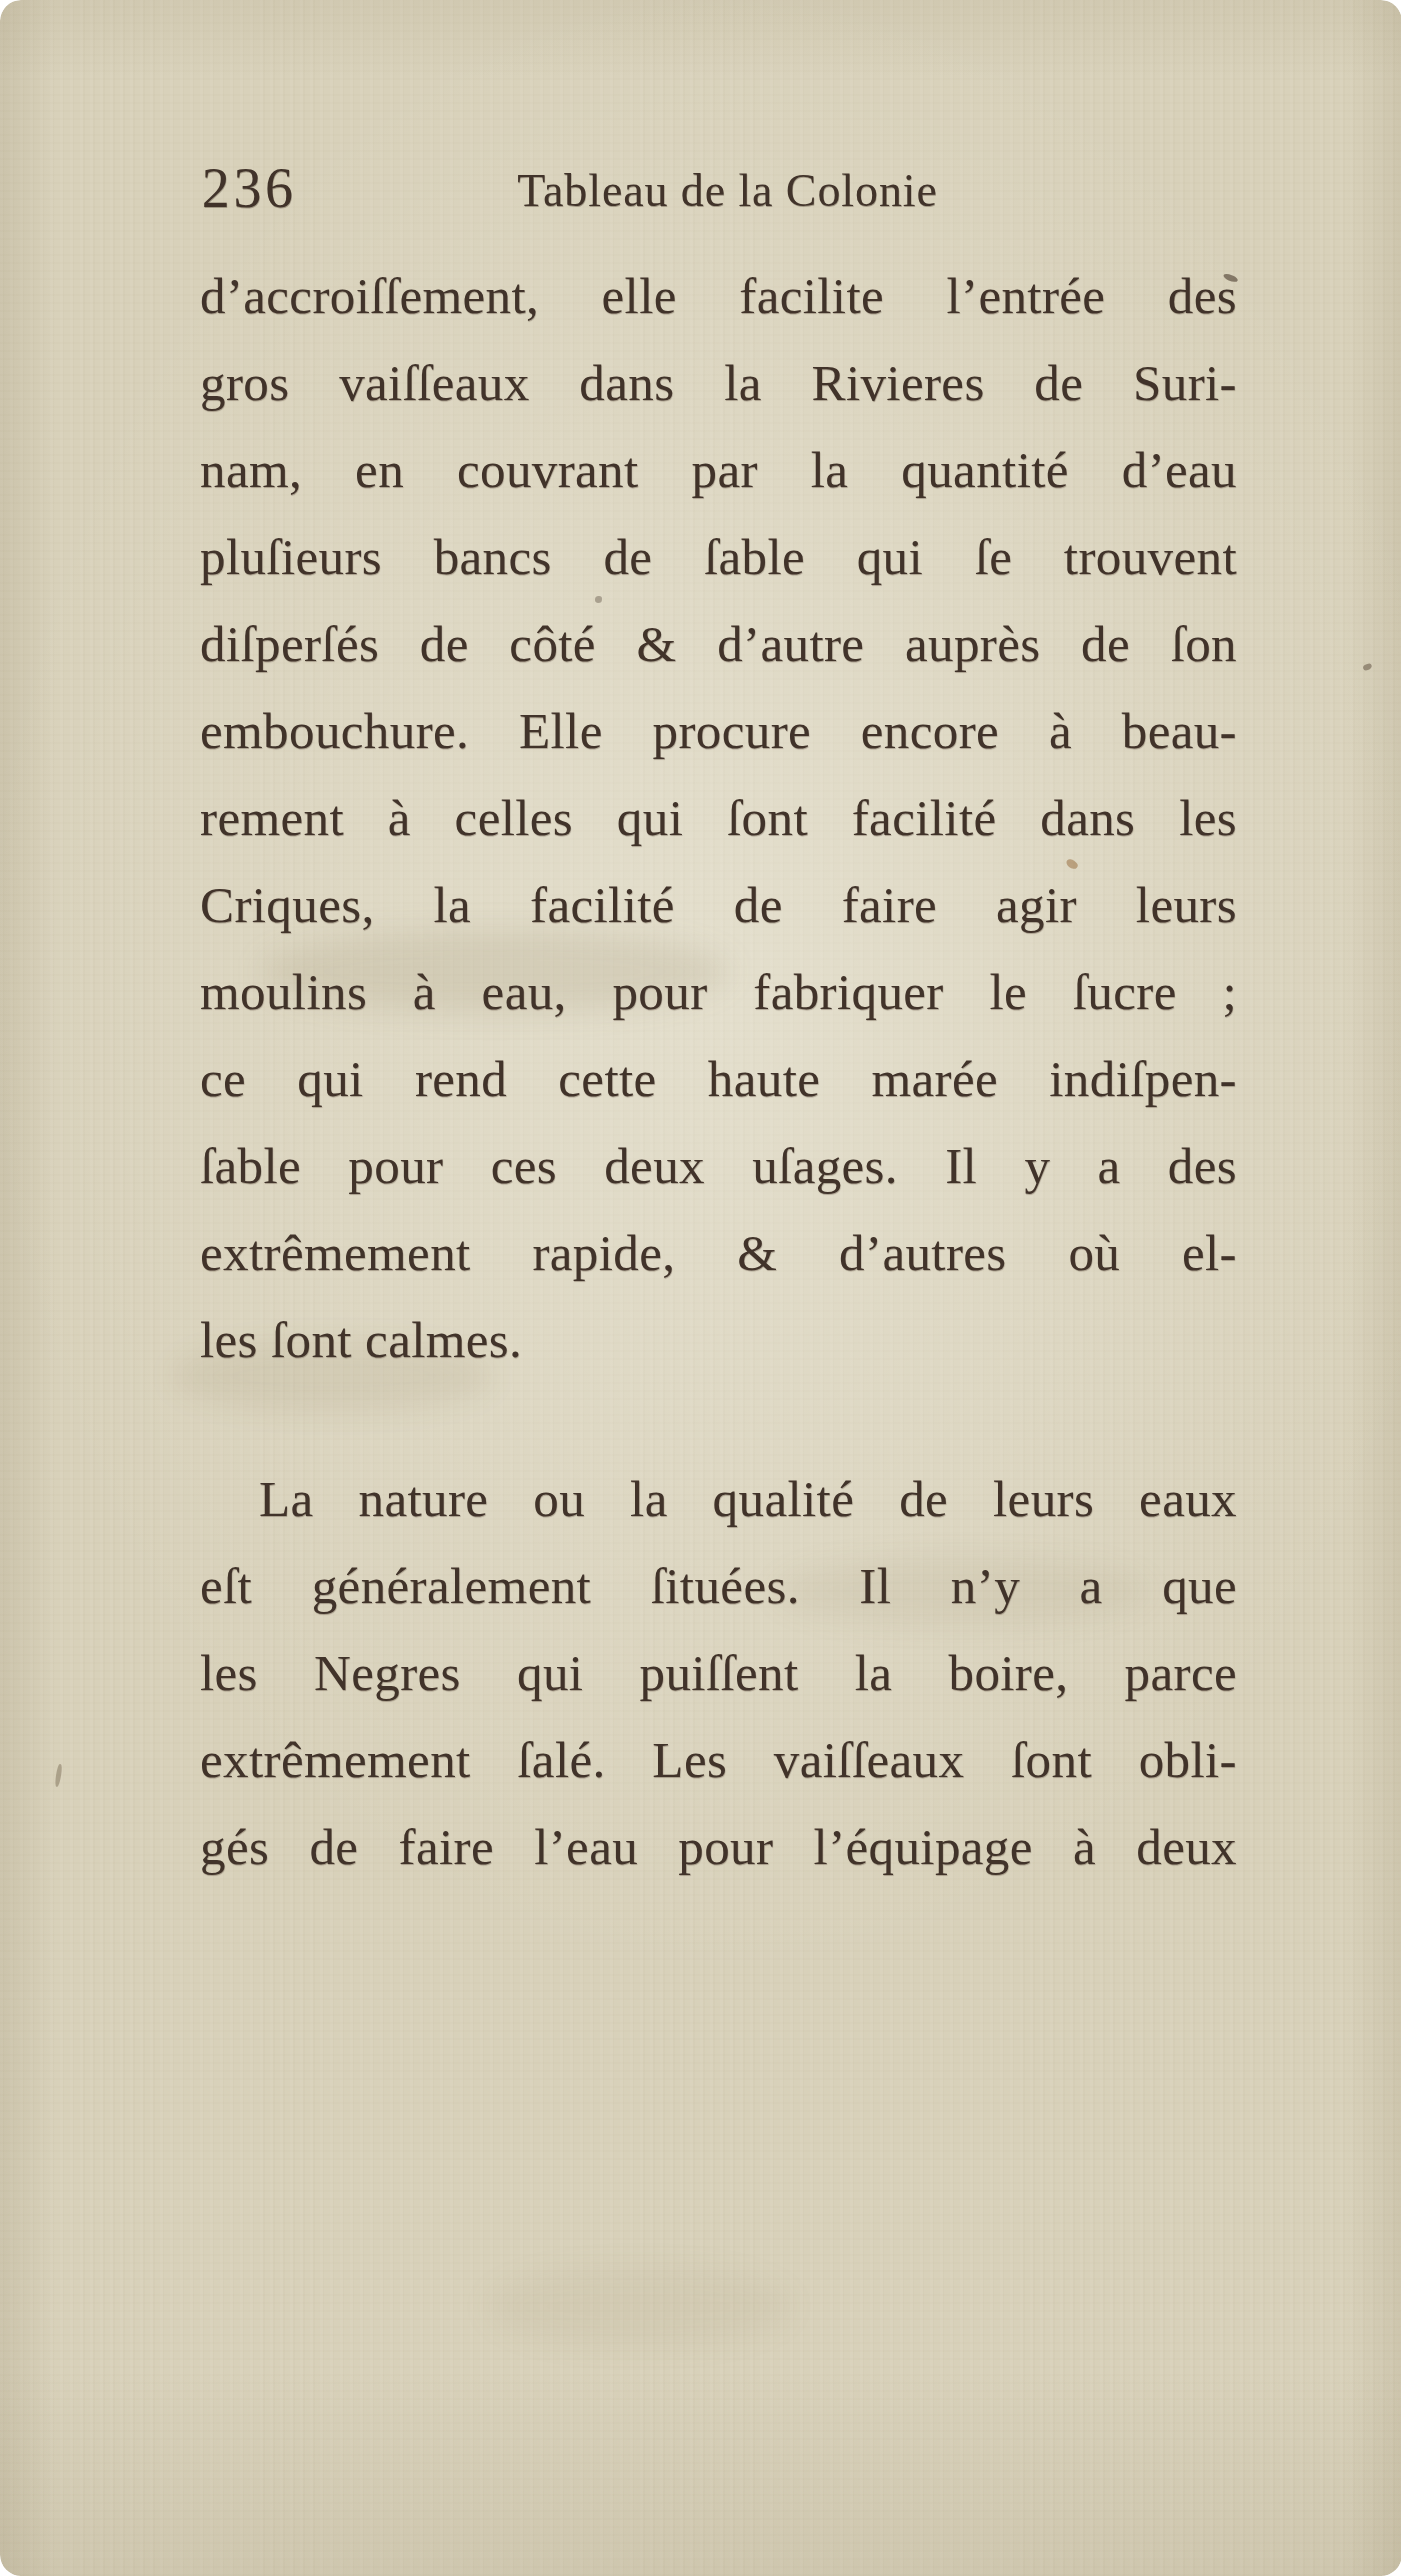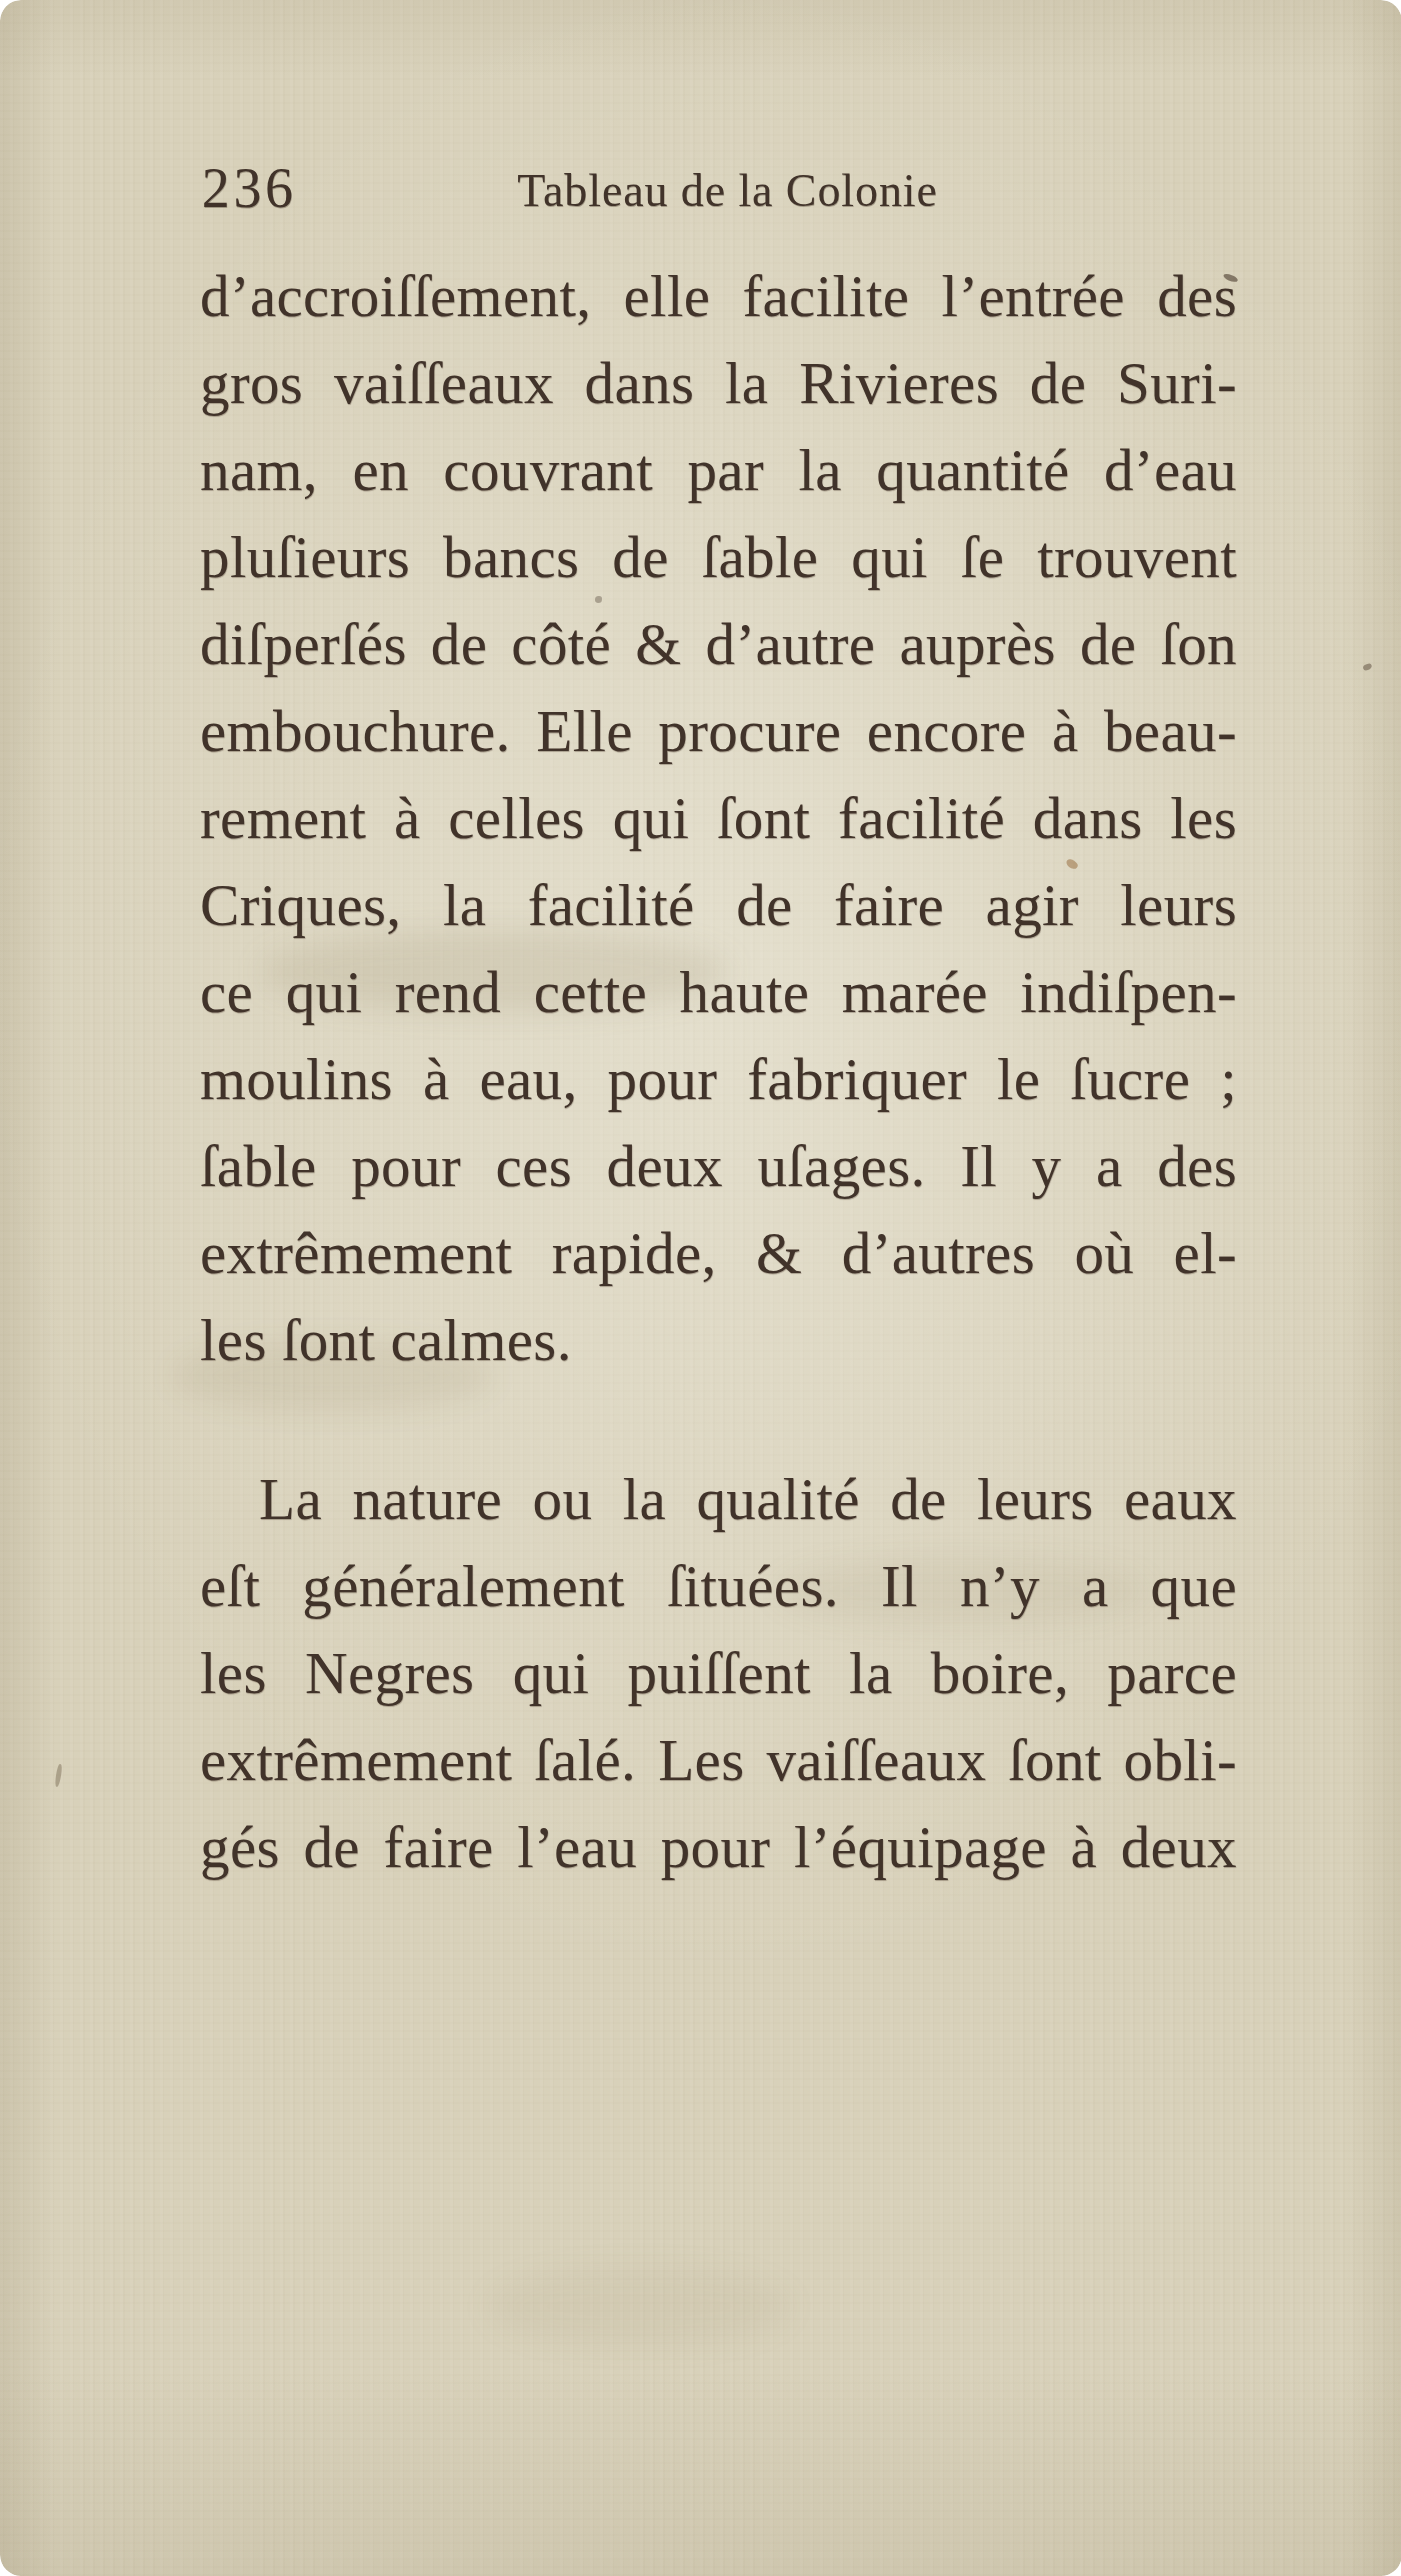--- a/index.html
+++ b/index.html
@@ -59,21 +59,21 @@
   
   .body-block {
     position: absolute;
     top: 253px;
     left: 200px;
     width: 1037px;
   }
   .paragraph { display: block; }
   .paragraph.spaced { margin-top: 72px; }
   .line {
-    font-size: 59px;
+    font-size: 51px;
     line-height: 87px;
     letter-spacing: 0.4px;
     text-align: justify;
     text-align-last: justify;
     white-space: normal;
     text-shadow: 0.5px 0.8px 0.7px rgba(64,48,34,0.32);
   }
   .line.indent { text-indent: 59px; }
   .line.unjustified { text-align: left; text-align-last: left; }
 
@@ -118,22 +118,22 @@
   <div class="body-block">
       <div class="paragraph">
         <div class="line">d’accroiſſement, elle facilite l’entrée des</div>
         <div class="line">gros vaiſſeaux dans la Rivieres de Suri-</div>
         <div class="line">nam, en couvrant par la quantité d’eau</div>
         <div class="line">pluſieurs bancs de ſable qui ſe trouvent</div>
         <div class="line">diſperſés de côté &amp; d’autre auprès de ſon</div>
         <div class="line">embouchure. Elle procure encore à beau-</div>
         <div class="line">rement à celles qui ſont facilité dans les</div>
         <div class="line">Criques, la facilité de faire agir leurs</div>
+        <div class="line">moulins à eau, pour fabriquer le ſucre ;</div>
         <div class="line">ce qui rend cette haute marée indiſpen-</div>
-        <div class="line">moulins à eau, pour fabriquer le ſucre ;</div>
         <div class="line">ſable pour ces deux uſages. Il y a des</div>
         <div class="line">extrêmement rapide, &amp; d’autres où el-</div>
         <div class="line unjustified">les ſont calmes.</div>
       </div>
       <div class="paragraph spaced">
         <div class="line indent">La nature ou la qualité de leurs eaux</div>
         <div class="line">eſt généralement ſituées. Il n’y a que</div>
         <div class="line">les Negres qui puiſſent la boire, parce</div>
         <div class="line">extrêmement ſalé. Les vaiſſeaux ſont obli-</div>
         <div class="line">gés de faire l’eau pour l’équipage à deux</div>

